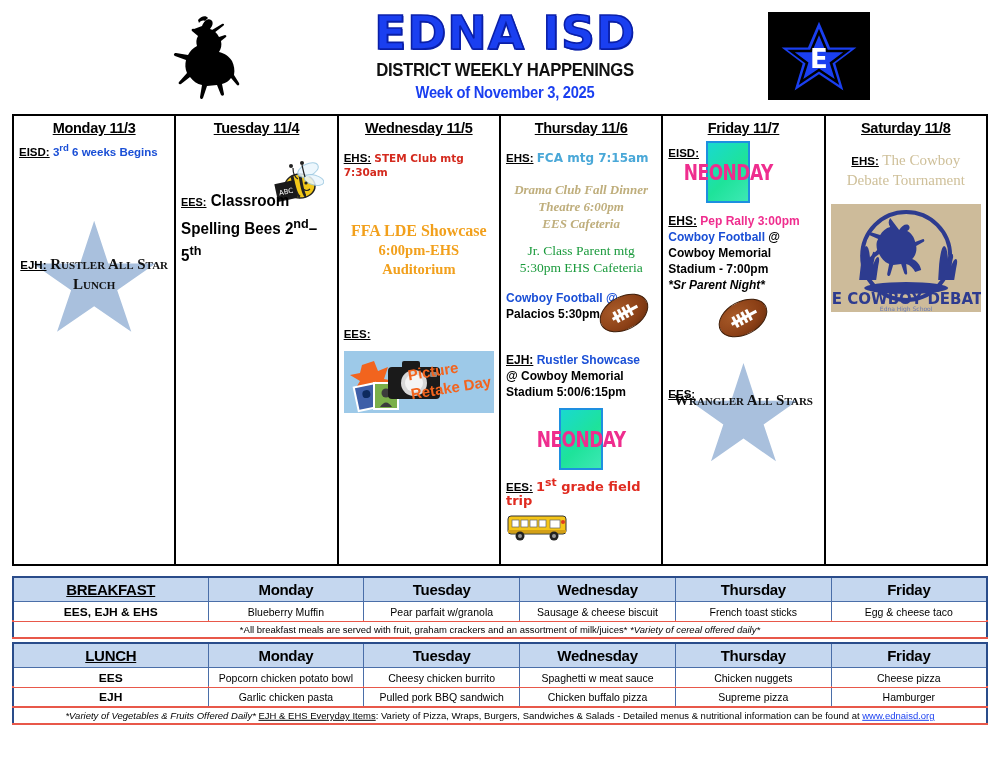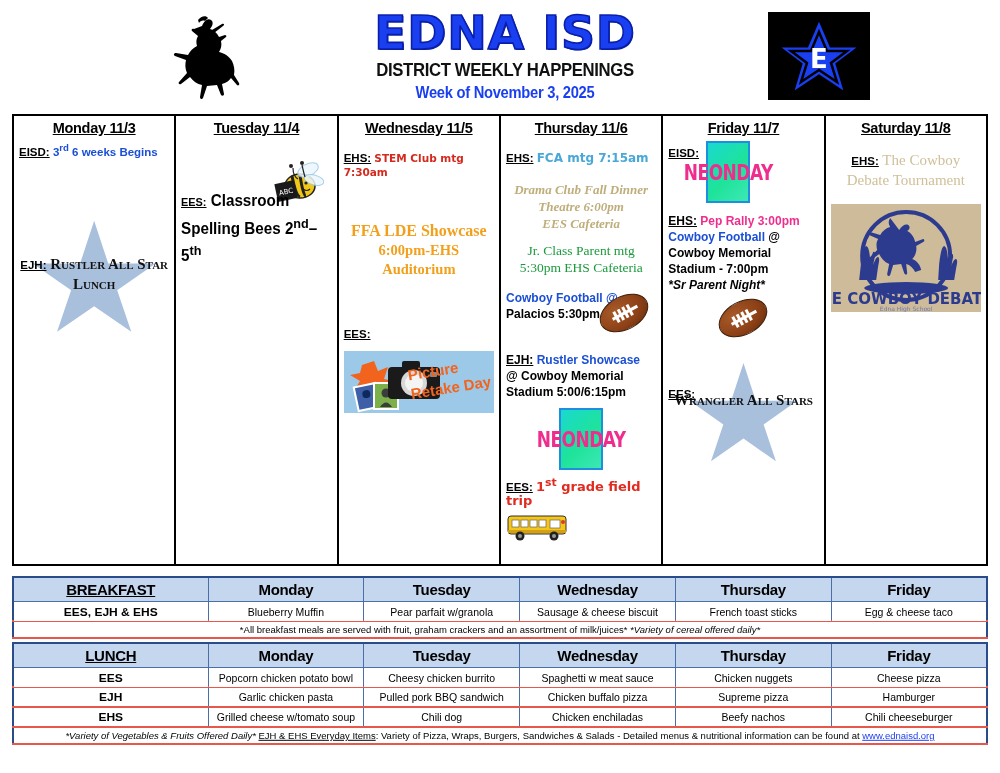--- a/index.html
+++ b/index.html
@@ -498,28 +498,20 @@
         <td>Cheese pizza</td>
       </tr>
       <tr class="redline">
         <td class="rowlbl">EJH</td>
         <td>Garlic chicken pasta</td>
         <td>Pulled pork BBQ sandwich</td>
         <td>Chicken buffalo pizza</td>
         <td>Supreme pizza</td>
         <td>Hamburger</td>
       </tr>
-      <tr class="redline">
-        <td class="rowlbl">EHS</td>
-        <td>Grilled cheese w/tomato soup</td>
-        <td>Chili dog</td>
-        <td>Chicken enchiladas</td>
-        <td>Beefy nachos</td>
-        <td>Chili cheeseburger</td>
-      </tr>
       <tr class="note">
         <td colspan="6">
           <i>*Variety of Vegetables &amp; Fruits Offered Daily*</i>
           <u>EJH &amp; EHS Everyday Items</u><span>: Variety of Pizza, Wraps, Burgers, Sandwiches &amp; Salads - Detailed menus &amp; nutritional information can be found at </span><a class="linkblue" href="#">www.ednaisd.org</a>
         </td>
       </tr>
     </tbody>
   </table>
 
 </div>

